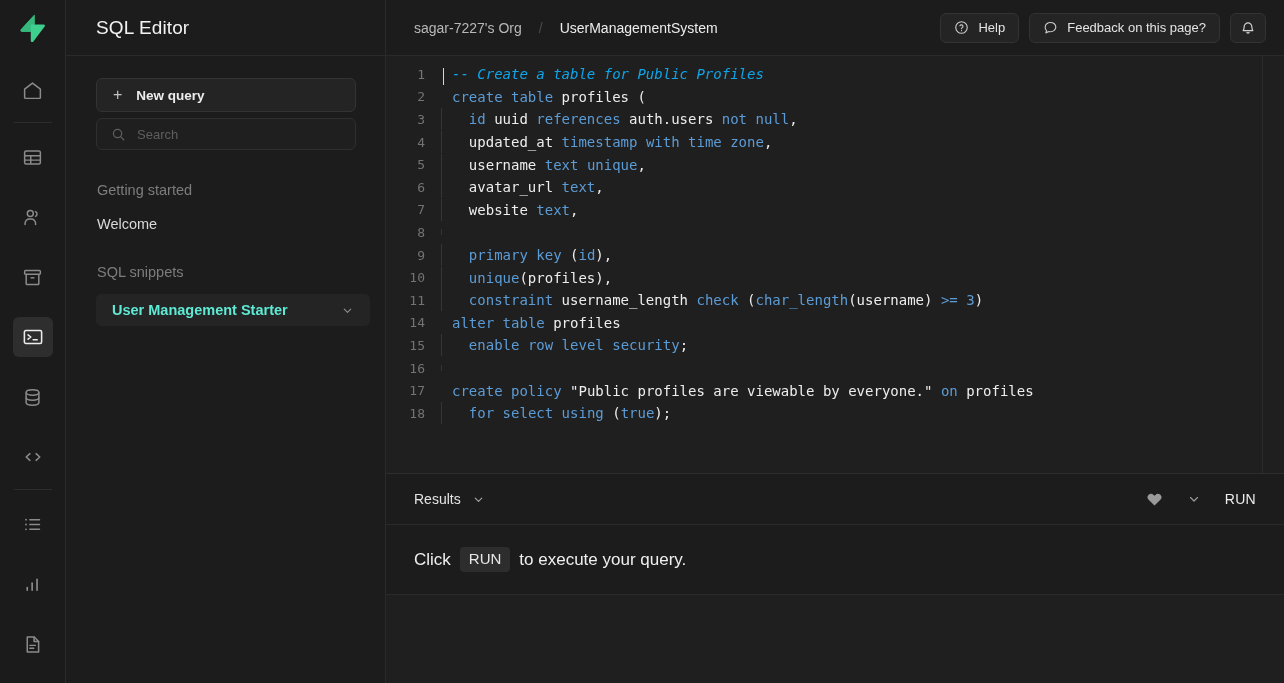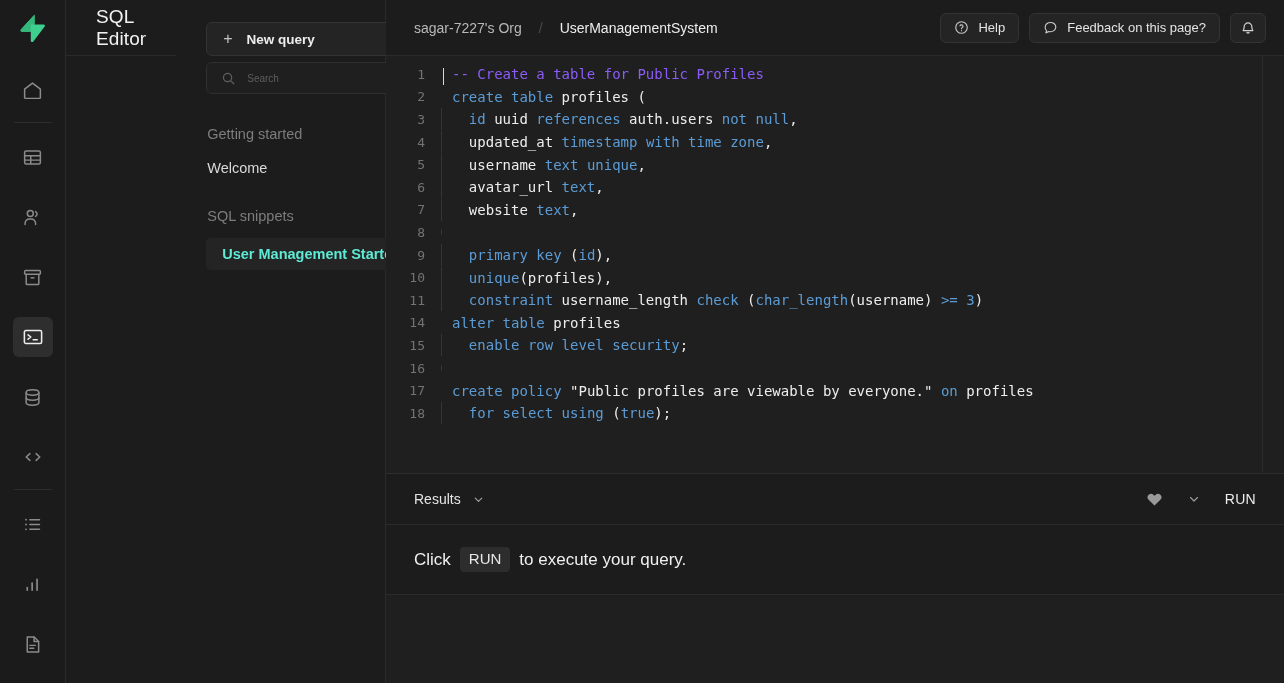--- a/index.html
+++ b/index.html
@@ -35,21 +35,21 @@
   .rail-sep {
     width: 38px; height: 1px; background: #2d2d2d; margin: 2px 0 4px 0;
   }
   .rail-spacer-top { height: 4px; }
 
   
   .sidebar {
     width: 320px; flex: 0 0 320px; height: 683px;
     background: #1c1c1c;
     border-right: 1px solid #2a2a2a;
-    display: flex; 
+    display: flex; flex-direction: column;
   }
   .sidebar-head {
     height: 56px; display: flex; align-items: center;
     padding: 0 30px;
     border-bottom: 1px solid #2a2a2a;
   }
   .sidebar-title {
     font-size: 19px; color: #f2f2f2; font-weight: 400; letter-spacing: .1px;
   }
   .sidebar-body { padding: 22px 30px 0 30px; }
@@ -67,21 +67,21 @@
   .search-box {
     margin-top: 6px;
     height: 32px; width: 260px;
     background: #1f1f1f;
     border: 1px solid #2f2f2f;
     border-radius: 6px;
     display: flex; align-items: center; gap: 11px;
     padding: 0 14px;
     cursor: text;
   }
-  .search-placeholder { font-size: 10px; color: #5e5e5e; }
+  .search-placeholder { font-size: 13px; color: #5e5e5e; }
   .sb-group-label {
     font-size: 14.5px; color: #7d7d7d; font-weight: 400;
     margin-top: 32px; padding-left: 1px;
   }
   .sb-item {
     font-size: 14.5px; color: #d9d9d9; font-weight: 400;
     margin-top: 18px; padding-left: 1px; cursor: pointer;
   }
   .sb-snip-row {
     margin-top: 14px;
@@ -142,21 +142,21 @@
   .codecell {
     font-family: "DejaVu Sans Mono", monospace;
     font-size: 14px; color: #ededed;
     white-space: pre; position: relative; padding-left: 11px;
   }
   .guide {
     position: absolute; left: 0; top: -3px; bottom: -3px;
     width: 1px; background: #353535;
   }
   .kw  { color: #5c9cd6; }
-  .cm  { color: #8b5cf6; }
+  .cm  { color: #0ea5e9; font-style: italic; }
   .caret {
     position: absolute; left: 2px; top: 2px;
     width: 1px; height: 17px; background: #d8d8d8;
   }
 
   
   .resbar {
     flex: 0 0 51px; height: 51px;
     display: flex; align-items: center;
     padding: 0 28px 0 28px;

